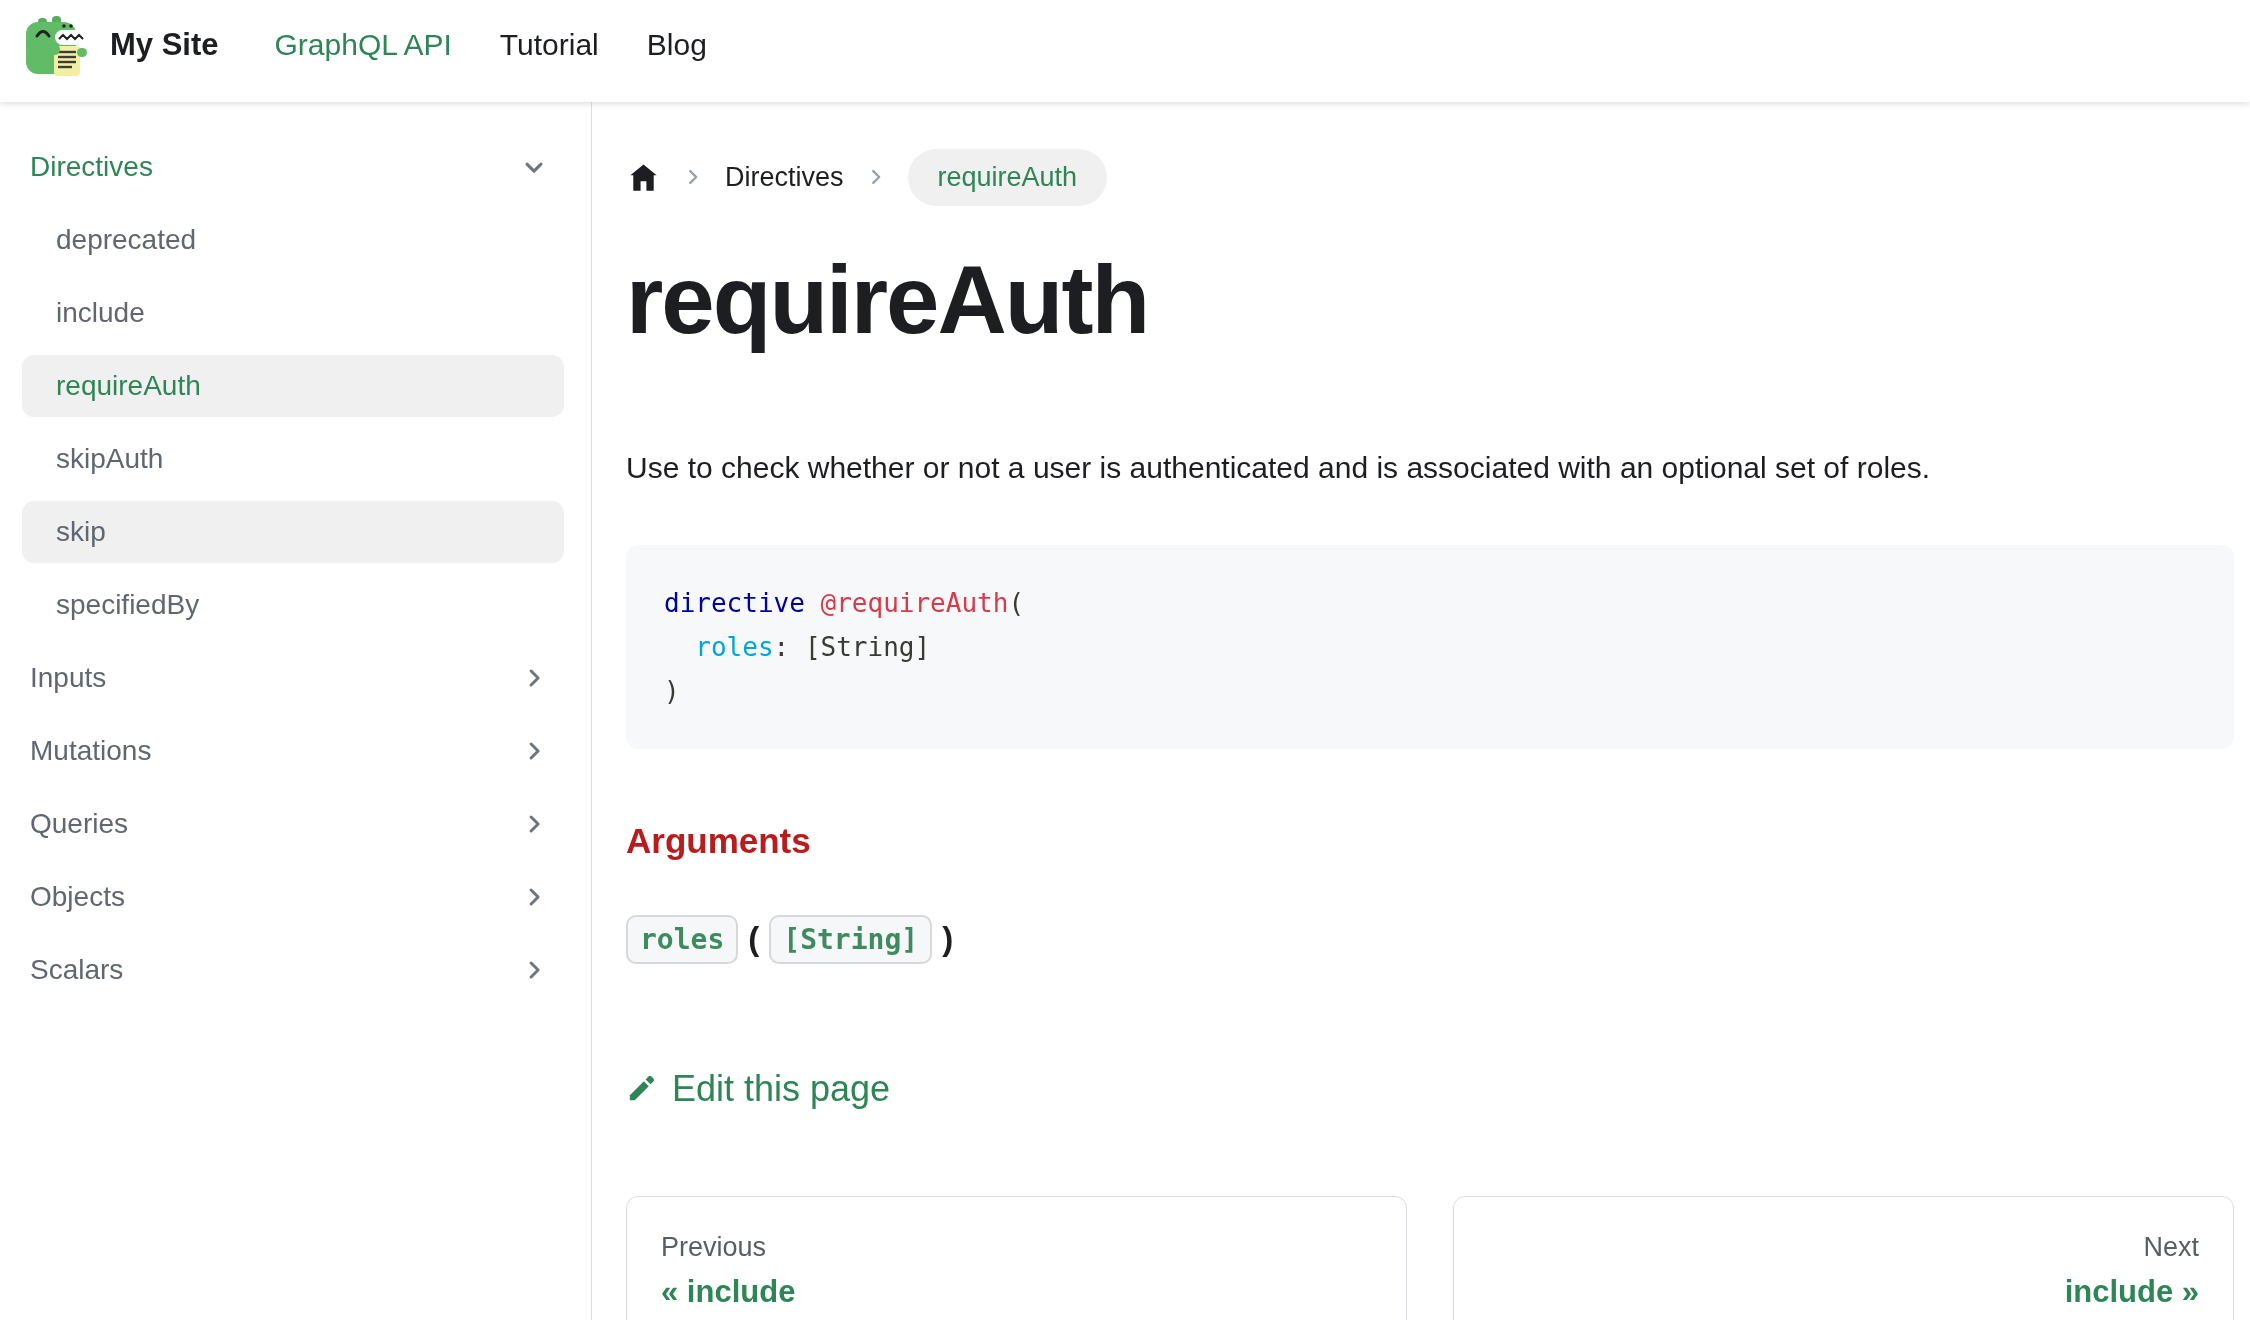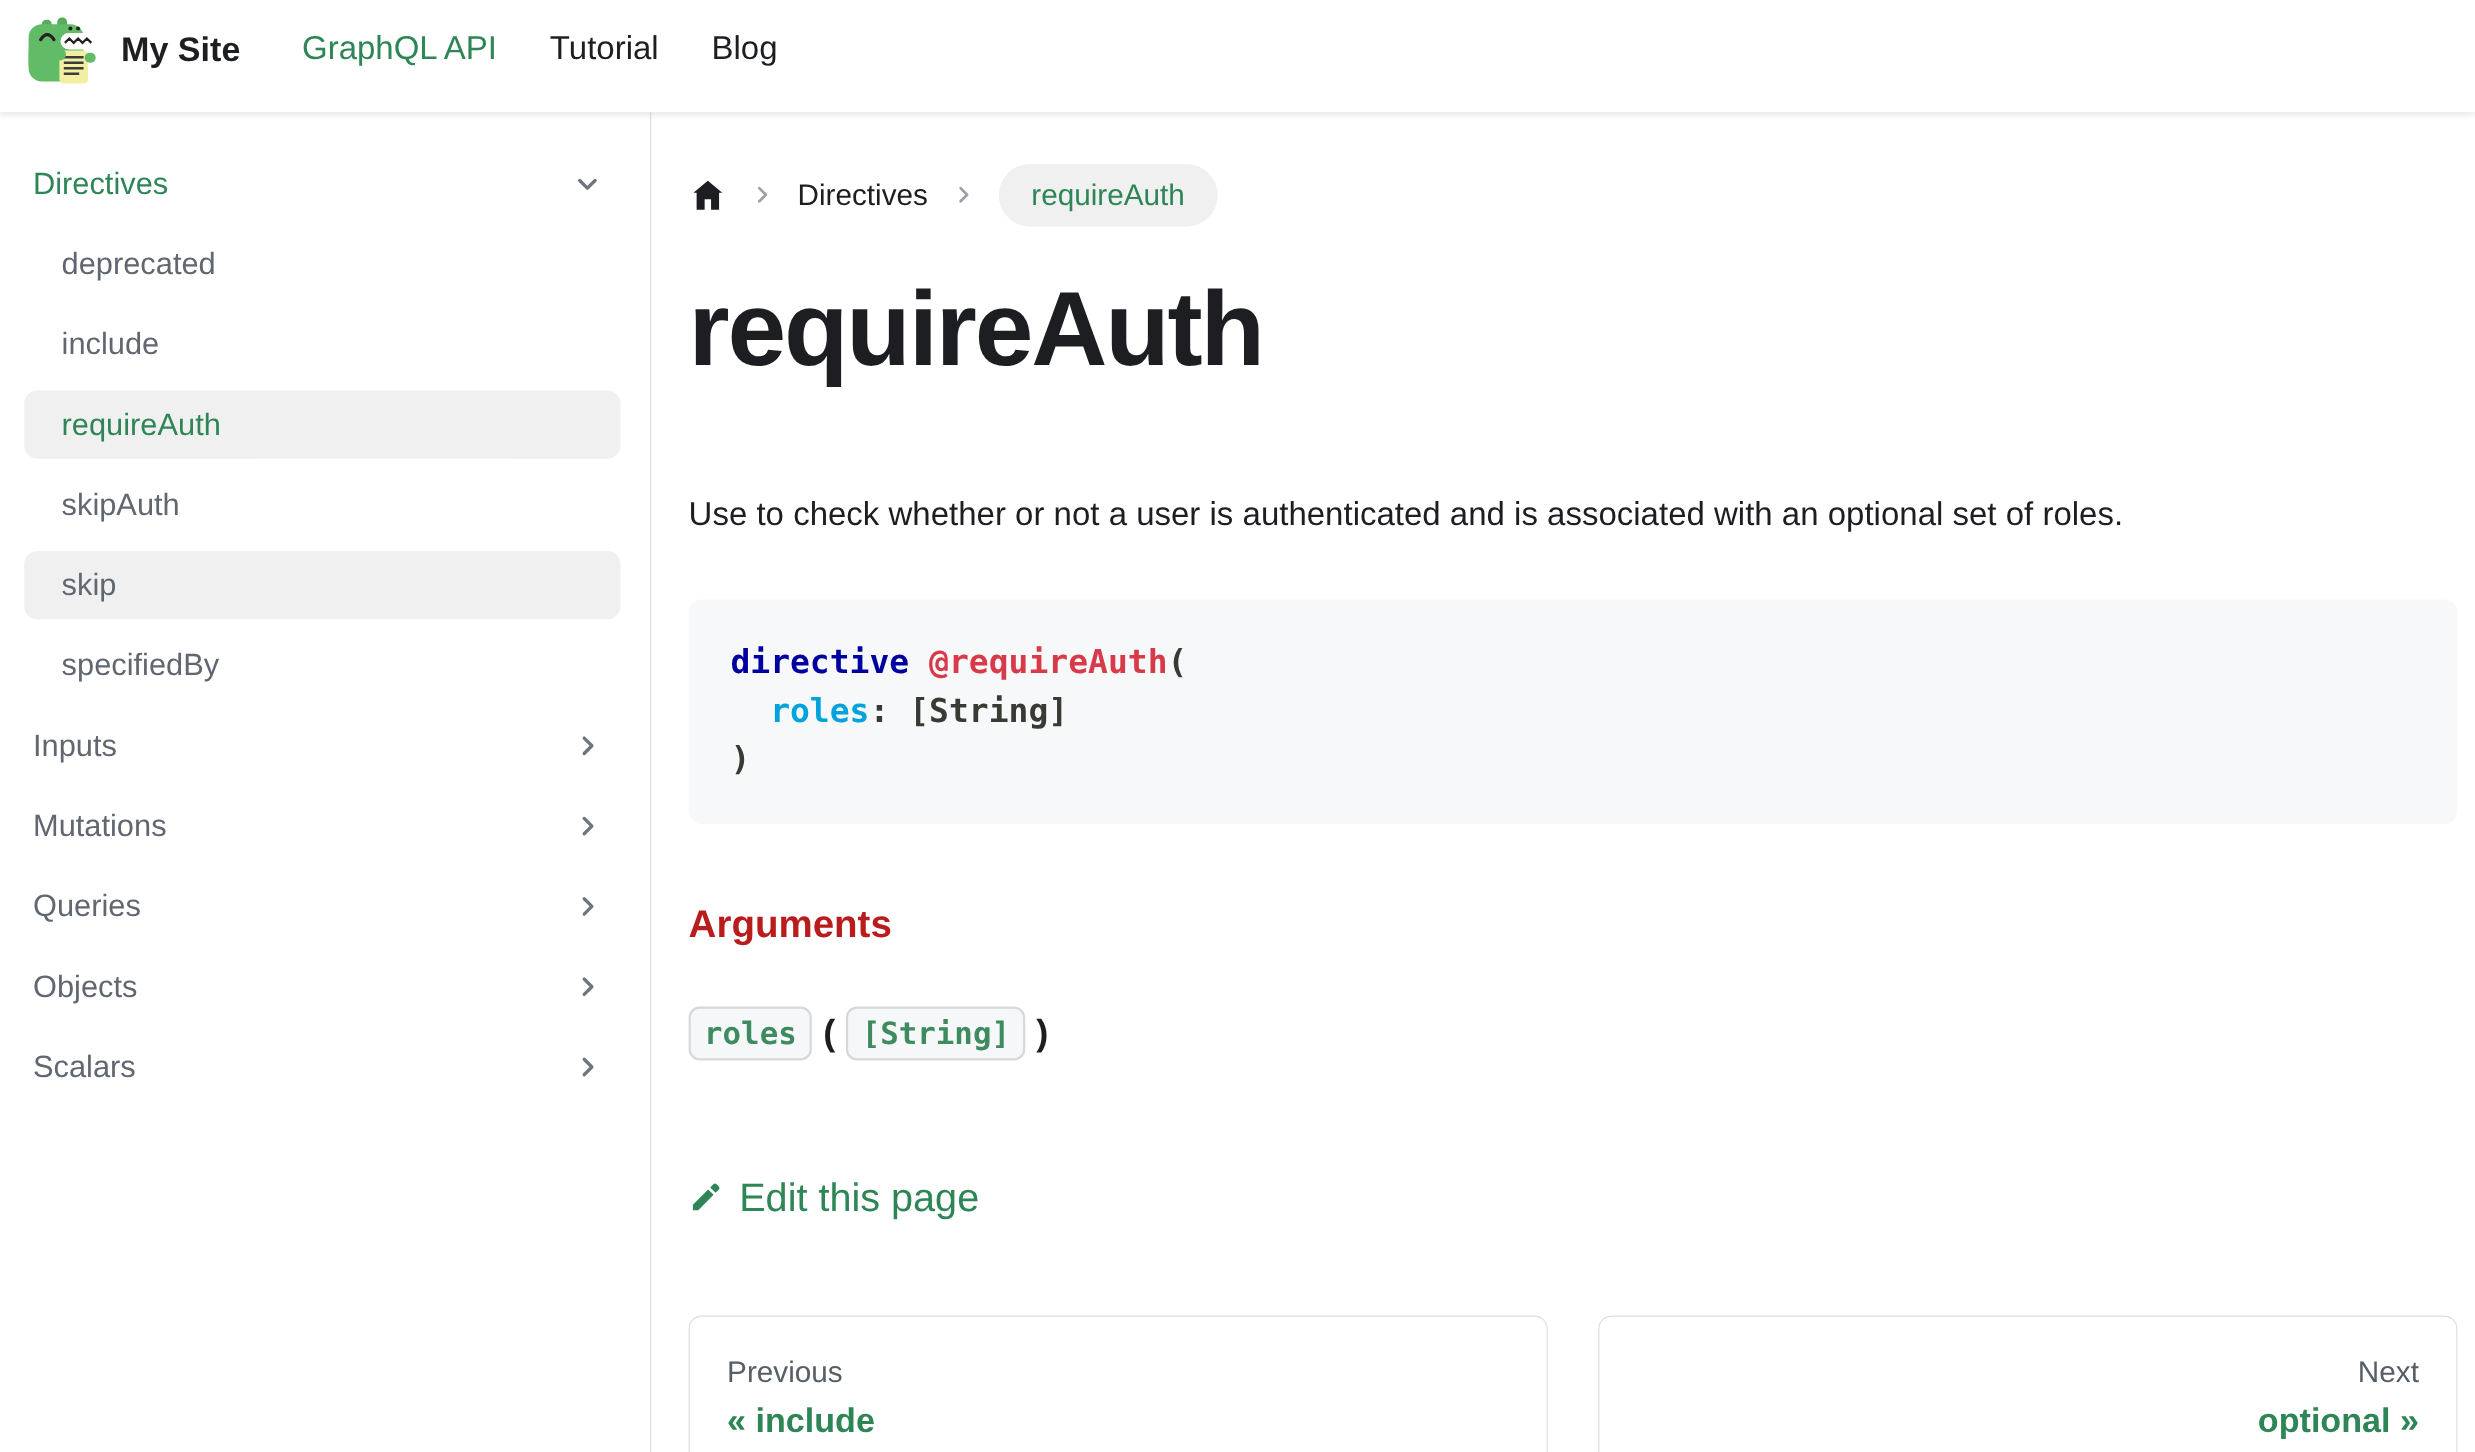--- a/index.html
+++ b/index.html
@@ -63,22 +63,22 @@
     font-size: 96px; font-weight: 700; letter-spacing: -2px;
     line-height: 1.05; color: #1c1e21;
   }
   .doc-desc { margin-top: 96px; font-size: 30px; line-height: 1.4; color: #1c1e21; }
 
   .code-block {
     margin-top: 56px;
     background: #f6f8fa; border-radius: 12px;
     padding: 36px 38px;
     font-family: "DejaVu Sans Mono", "Liberation Mono", monospace;
-    font-size: 30px; line-height: 44px; color: #393a34;
-    white-space: pre; overflow: hidden; font-weight: bold;
+    font-size: 26px; line-height: 44px; color: #393a34;
+    white-space: pre; overflow: hidden;
   }
   .tok-kw   { color: #00009f; }
   .tok-fn   { color: #d73a49; }
   .tok-attr { color: #00a4db; }
 
   .args-heading { margin-top: 72px; font-size: 35px; font-weight: 700; color: #b91c1c; }
 
   .args-row { margin-top: 54px; display: flex; align-items: center; gap: 6px; }
   .code-badge {
     font-family: "DejaVu Sans Mono", "Liberation Mono", monospace;
@@ -241,18 +241,18 @@
       <a class="edit-link">Edit this page</a>
     </div>
 
     <nav class="pagination">
       <a class="pag-card prev">
         <span class="pag-sub">Previous</span>
         <span class="pag-title">« include</span>
       </a>
       <a class="pag-card next">
         <span class="pag-sub">Next</span>
-        <span class="pag-title">optional »</span>
+        <span class="pag-title">include »</span>
       </a>
     </nav>
 
   </main>
 </div>
 
 </body></html>

